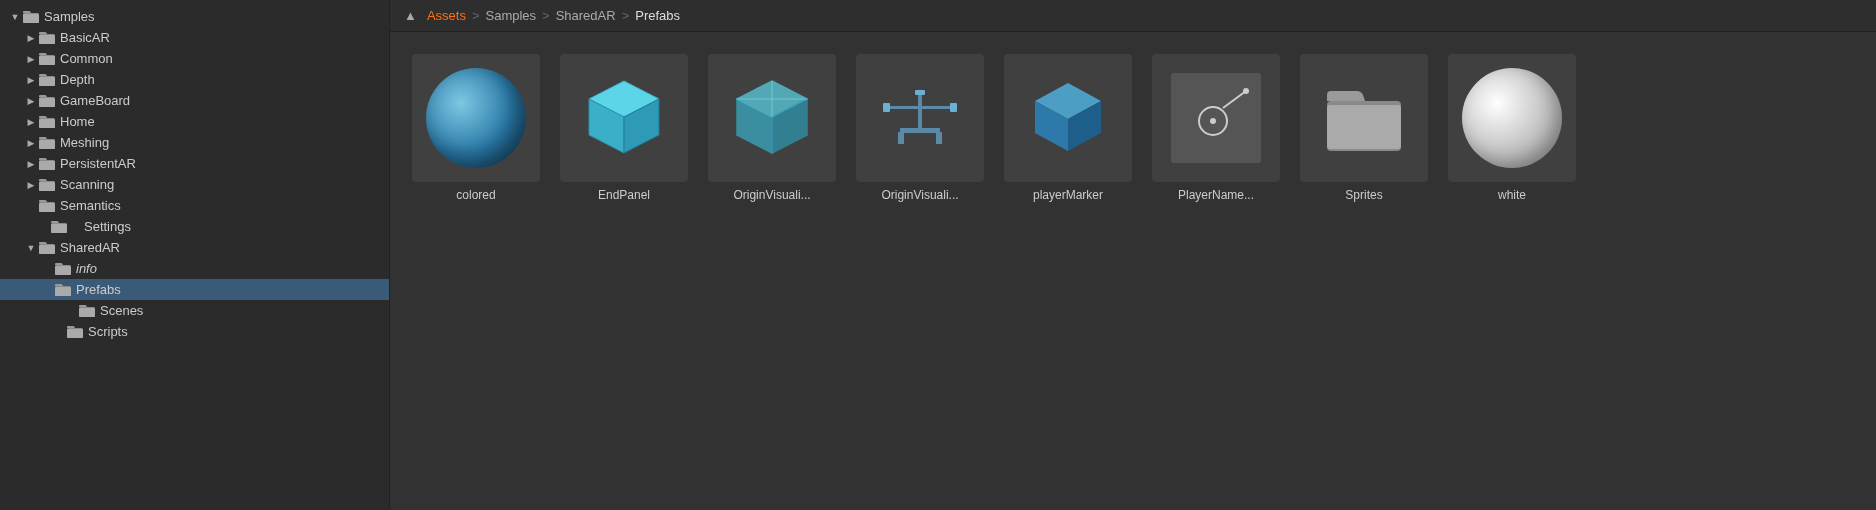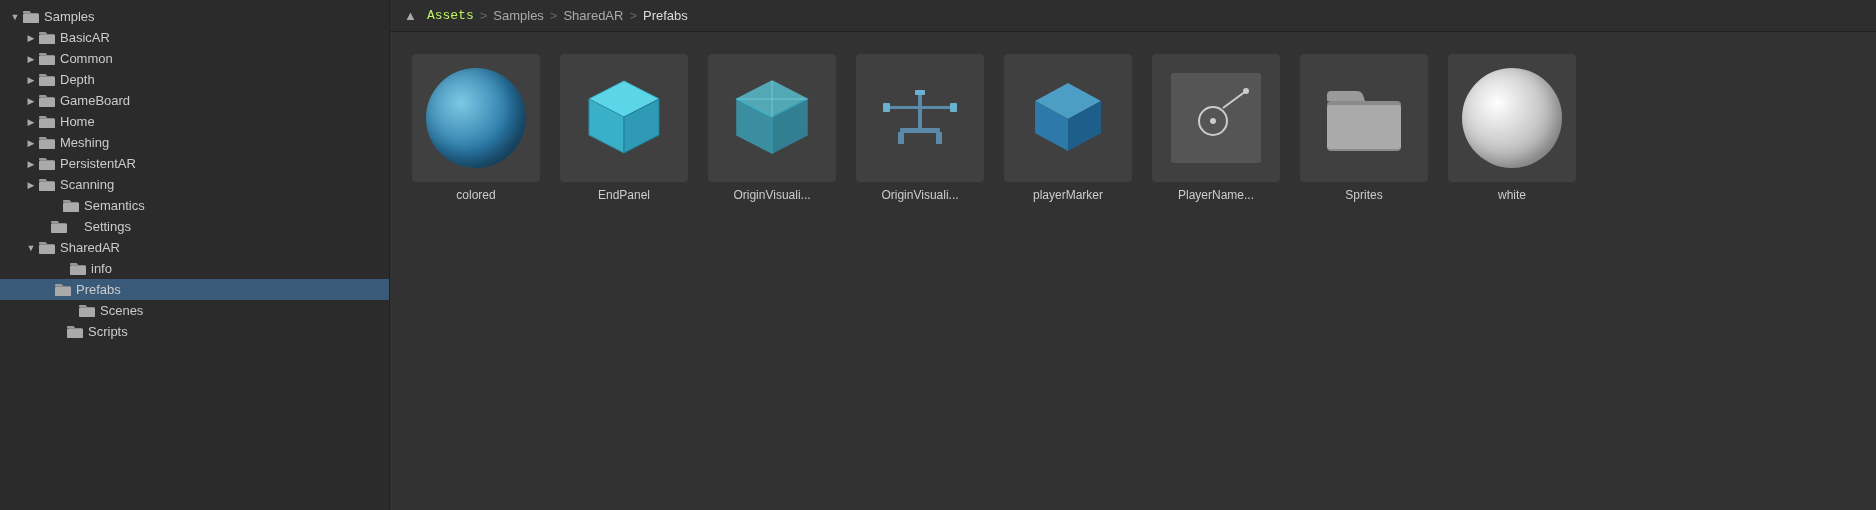--- a/index.html
+++ b/index.html
@@ -272,21 +272,21 @@
       <span class="arrow">▶</span>
       <span class="folder-icon">
         <svg class="folder-svg" viewBox="0 0 16 13">
       <rect x="0" y="3" width="16" height="10" rx="1.5" fill="#8a8a8a"></rect>
       <path d="M0,3 L0,2 Q0,1 1,1 L6,1 Q7,1 7.5,2 L8,3 Z" fill="#9a9a9a"></path>
       <rect x="0" y="4" width="16" height="9" rx="1" fill="#aaaaaa"></rect>
     </svg>
       </span>
       <span>Scanning</span>
     </div>
-    <div class="tree-item" style="padding-left: 24px; margin-left: 24px;">
+    <div class="tree-item" style="padding-left: 24px;">
       <span class="arrow">&nbsp;</span>
       <span class="folder-icon">
         <svg class="folder-svg" viewBox="0 0 16 13">
       <rect x="0" y="3" width="16" height="10" rx="1.5" fill="#8a8a8a"></rect>
       <path d="M0,3 L0,2 Q0,1 1,1 L6,1 Q7,1 7.5,2 L8,3 Z" fill="#9a9a9a"></path>
       <rect x="0" y="4" width="16" height="9" rx="1" fill="#aaaaaa"></rect>
     </svg>
       </span>
       <span>Semantics</span>
     </div>
@@ -305,21 +305,21 @@
       <span class="arrow">▼</span>
       <span class="folder-icon">
         <svg class="folder-svg" viewBox="0 0 16 13">
       <rect x="0" y="3" width="16" height="10" rx="1.5" fill="#8a8a8a"></rect>
       <path d="M0,3 L0,2 Q0,1 1,1 L6,1 Q7,1 7.5,2 L8,3 Z" fill="#9a9a9a"></path>
       <rect x="0" y="4" width="16" height="9" rx="1" fill="#aaaaaa"></rect>
     </svg>
       </span>
       <span>SharedAR</span>
     </div>
-    <div class="tree-item" style="padding-left: 55px;">
+    <div class="tree-item" style="padding-left: 40px; font-style: italic;">
       <span class="arrow">&nbsp;</span>
       <span class="folder-icon">
         <svg class="folder-svg" viewBox="0 0 16 13">
       <rect x="0" y="3" width="16" height="10" rx="1.5" fill="#8a8a8a"></rect>
       <path d="M0,3 L0,2 Q0,1 1,1 L6,1 Q7,1 7.5,2 L8,3 Z" fill="#9a9a9a"></path>
       <rect x="0" y="4" width="16" height="9" rx="1" fill="#aaaaaa"></rect>
     </svg>
       </span>
       <span>info</span>
     </div>
@@ -355,21 +355,21 @@
     </svg>
       </span>
       <span>Scripts</span>
     </div>
   </div>
 
 <div class="main">
 
   <div class="breadcrumb">
     <span style="margin-right:6px; color:#aaa;">▲</span>
-    <span style="color:#bef264;font-family:Liberation Mono, monospace;">Assets</span>
+    <span style="color:#f97316;">Assets</span>
     <span class="sep">&gt;</span>
     <span style="color:#aaa;">Samples</span>
     <span class="sep">&gt;</span>
     <span style="color:#aaa;">SharedAR</span>
     <span class="sep">&gt;</span>
     <span class="current">Prefabs</span>
   </div>
 
   <div class="assets-grid">
 

